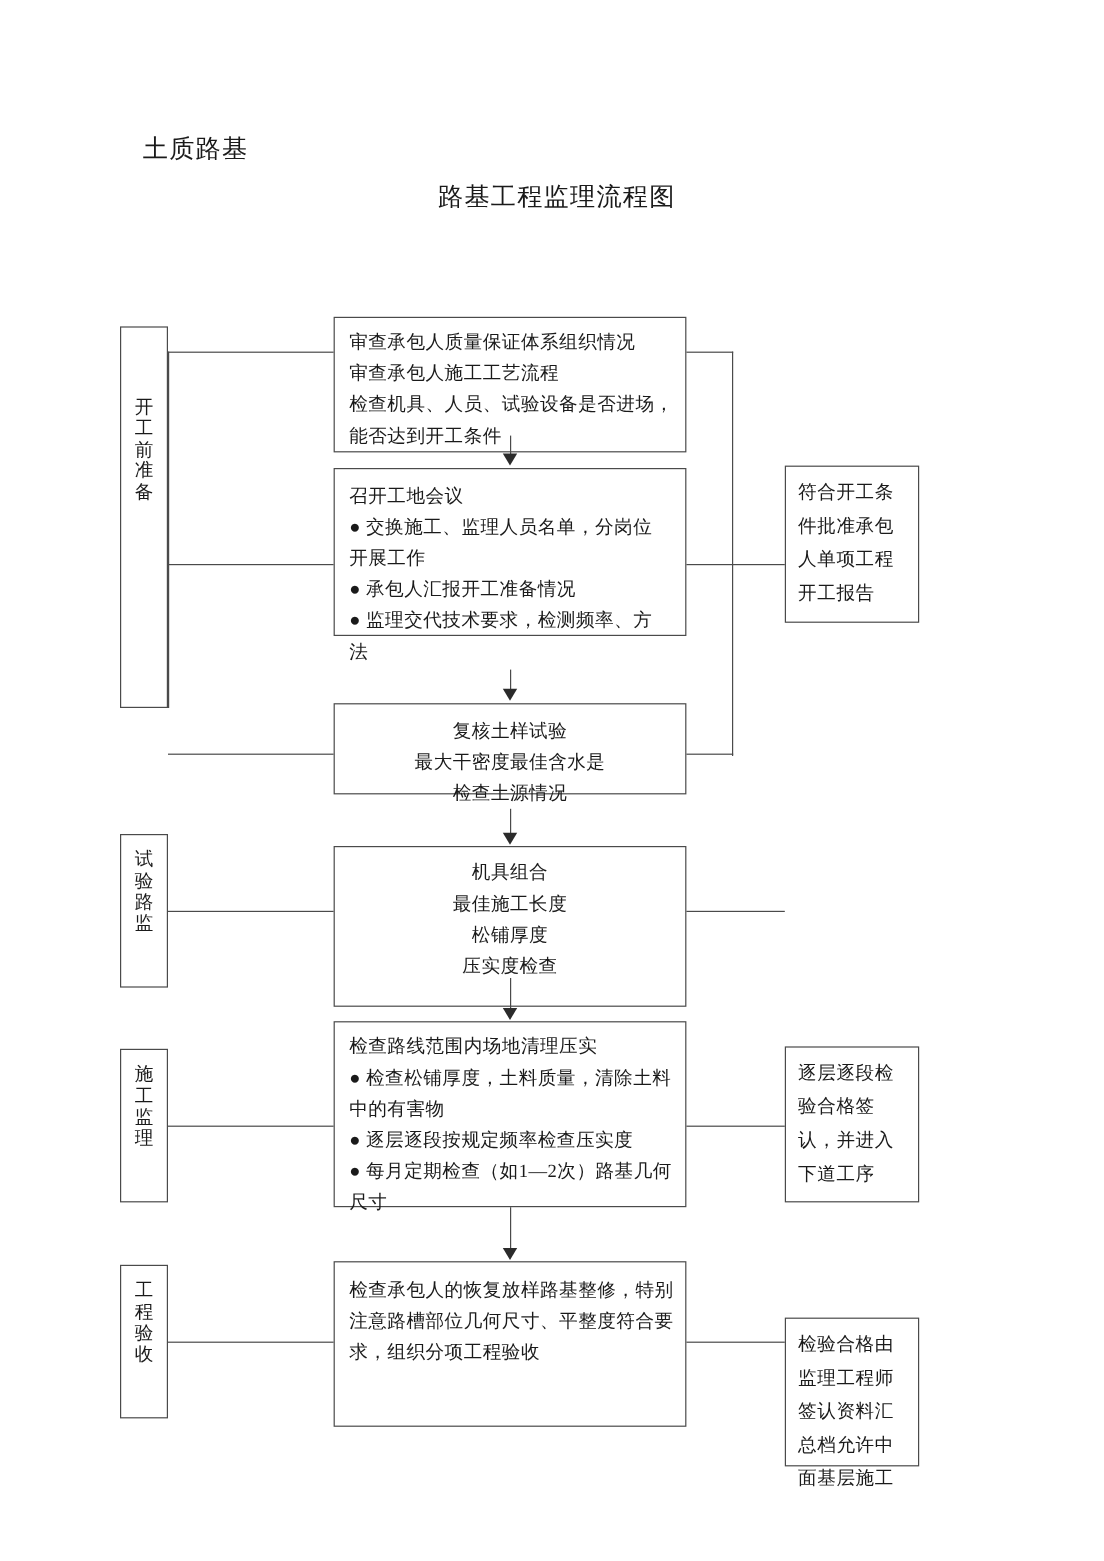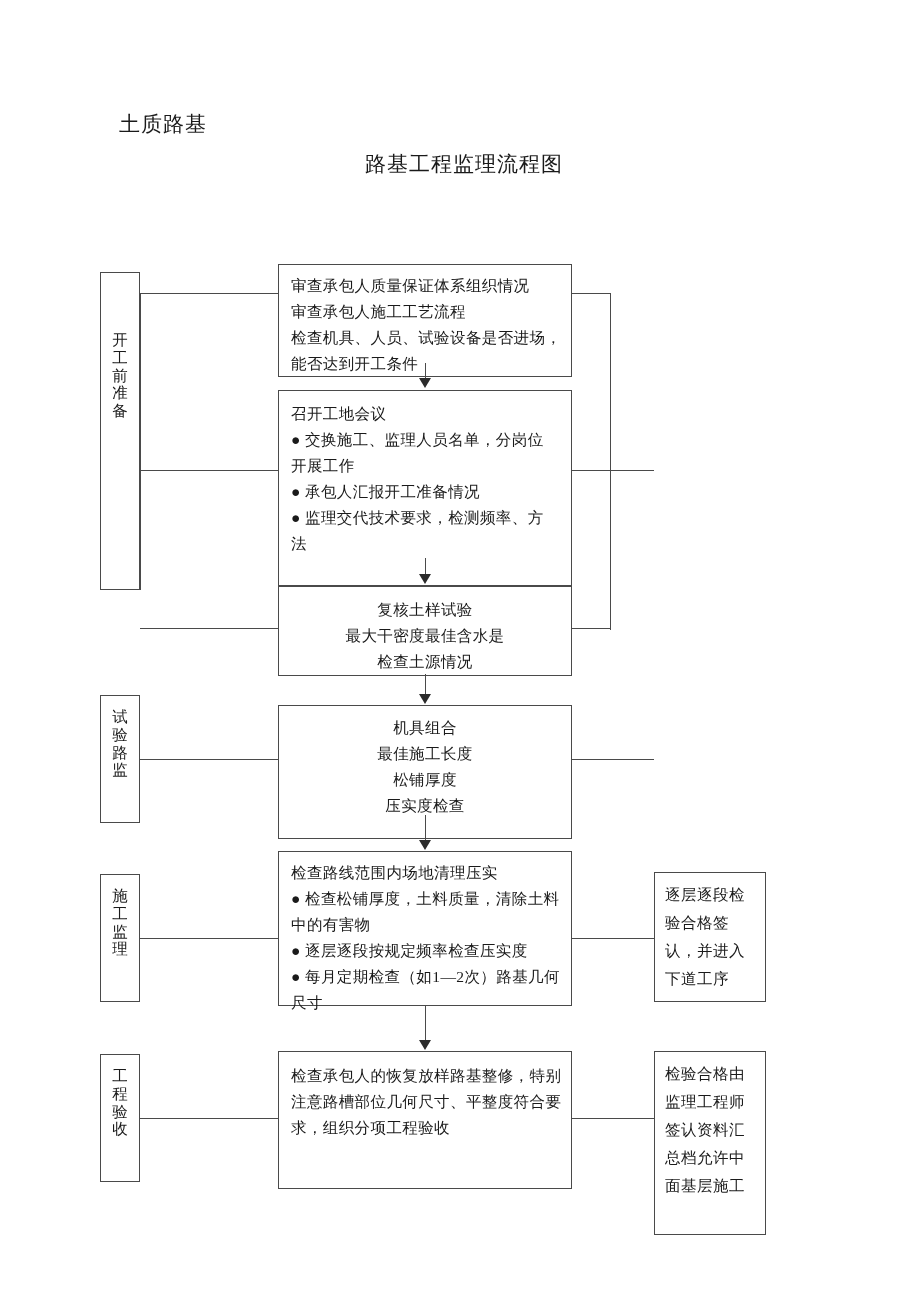--- a/index.html
+++ b/index.html
@@ -146,30 +146,30 @@
 收</span>
   </div>
 
   <div class="box proc left-align" style="top:250px; height:113px;margin-top:14px;">
     <span class="txt inner" style="top:8px;">审查承包人质量保证体系组织情况
 审查承包人施工工艺流程
 检查机具、人员、试验设备是否进场，
 能否达到开工条件</span>
   </div>
 
-  <div class="box proc left-align" style="top:390px; height:196px;">
+  <div class="box proc left-align" style="top:390px; height:140px;">
     <span class="txt inner" style="top:10px;">召开工地会议
 ● 交换施工、监理人员名单，分岗位
 开展工作
 ● 承包人汇报开工准备情况
 ● 监理交代技术要求，检测频率、方
 法</span>
   </div>
 
-  <div class="box proc center-align" style="top:586px; height:90px;">
+  <div class="box proc center-align" style="top:586px; height:76px;">
     <span class="txt inner" style="top:10px;">复核土样试验
 最大干密度最佳含水是
 检查土源情况</span>
   </div>
 
   <div class="box proc center-align" style="top:705px; height:134px;">
     <span class="txt inner" style="top:9px;">机具组合
 最佳施工长度
 松铺厚度
 压实度检查</span>
@@ -183,30 +183,36 @@
 ● 每月定期检查（如1—2次）路基几何
 尺寸</span>
   </div>
 
   <div class="box proc left-align" style="top:1051px; height:138px;">
     <span class="txt inner" style="top:11px;">检查承包人的恢复放样路基整修，特别
 注意路槽部位几何尺寸、平整度符合要
 求，组织分项工程验收</span>
   </div>
 
+  <div class="box note" style="top:388px; height:131px;">
+    <span class="txt">符合开工条
+件批准承包
+人单项工程
+开工报告</span>
+  </div>
 
 
   <div class="box note" style="top:872px; height:130px;">
     <span class="txt">逐层逐段检
 验合格签
 认，并进入
 下道工序</span>
   </div>
 
-  <div class="box note" style="top:1051px; height:184px;">
+  <div class="box note" style="top:1098px; height:124px;">
     <span class="txt">检验合格由
 监理工程师
 签认资料汇
 总档允许中
 面基层施工</span>
   </div>
 
   <div class="vline" style="left:140px; top:293px; height:297px;"></div>
   <div class="hline" style="left:140px; top:293px; width:138px;"></div>
   <div class="hline" style="left:140px; top:470px; width:138px;"></div>

